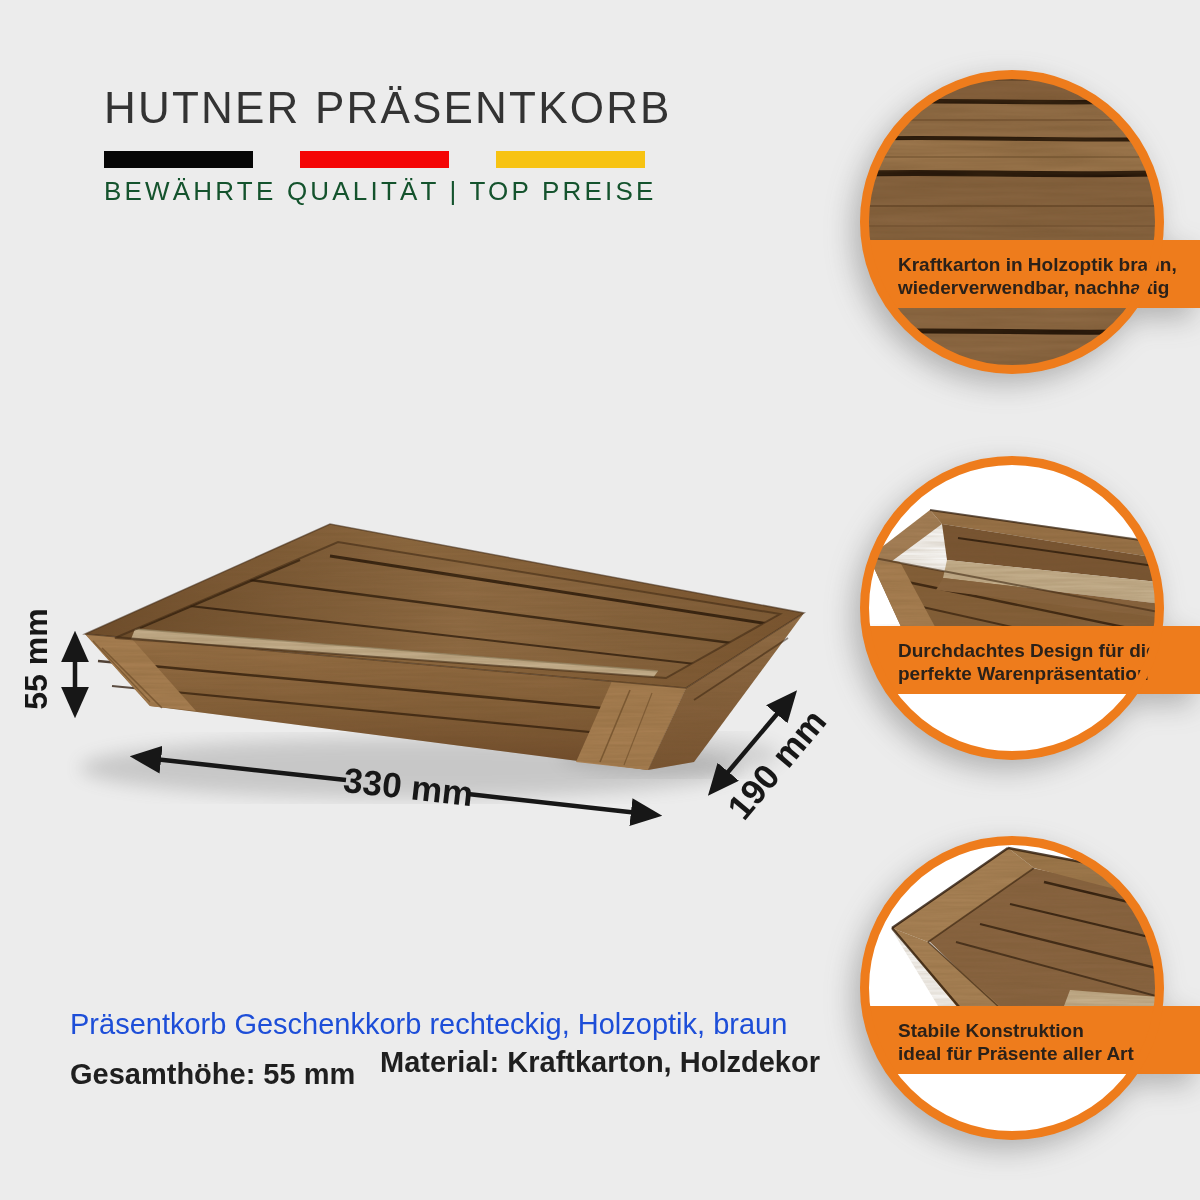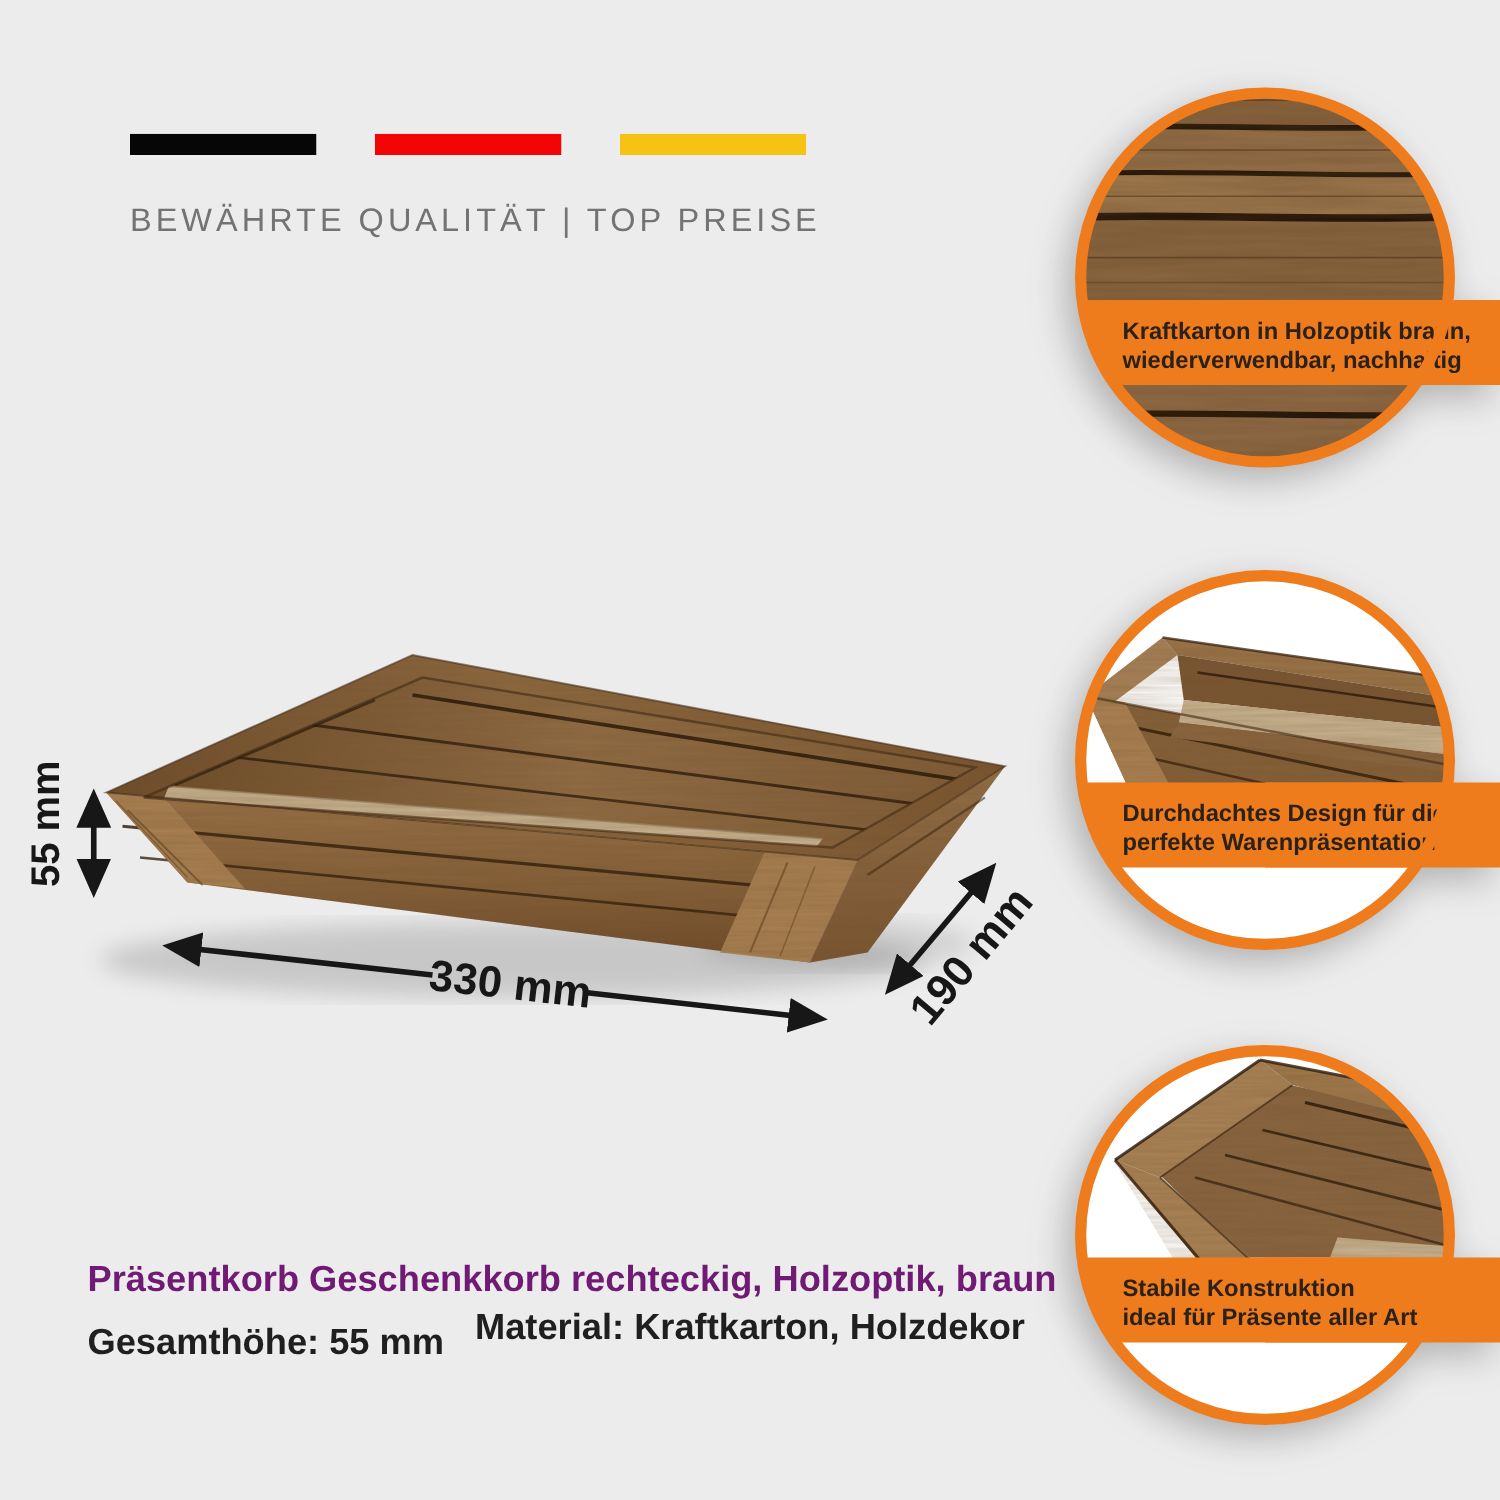--- a/index.html
+++ b/index.html
@@ -12,51 +12,52 @@
   .stage{position:absolute;inset:0;width:1200px;height:1200px;background:#ececec;}
 
   
   .logo{position:absolute;left:104px;top:86px;width:541px;}
   .logo-title{
     margin:0;font-size:44px;font-weight:400;line-height:1.0;
     letter-spacing:2.2px;color:#333333;white-space:nowrap;
   }
   .stripes{display:block;margin-top:21px;}
   .tagline{
-    margin:39px 0 0 0;font-size:26px;font-weight:400;line-height:1.05;
-    letter-spacing:3.2px;color:#737373;white-space:nowrap;
+    margin:10px 0 0 0;font-size:26px;font-weight:400;line-height:1.05;
+    letter-spacing:3.2px;color:#14532d;white-space:nowrap;
   }
 
   
   .diagram{position:absolute;left:0;top:480px;}
 
   
   .callout{position:absolute;left:848px;filter:drop-shadow(-7px 10px 14px rgba(70,70,70,.35));}
   .callout.c1{top:60px;}
   .callout.c2{top:446px;}
   .callout.c3{top:826px;}
   .callout text{font-family:"Liberation Sans", sans-serif;font-weight:700;font-size:19px;fill:#2b2119;}
 
   
   .footer-title{
     position:absolute;left:70px;top:1008px;
-    font-size:29px;font-weight:700;color:#701a75;white-space:nowrap;
+    font-size:29px;font-weight:400;color:#1d4ed8;white-space:nowrap;
   }
   .footer-specs{position:absolute;left:70px;top:1046px;width:760px;font-size:29px;font-weight:700;color:#1f1f1f;}
   .spec-height{position:absolute;left:0;top:12px;white-space:nowrap;}
   .spec-material{position:absolute;left:310px;top:0;white-space:nowrap;}
 
   .dim-label{font-family:"Liberation Sans", sans-serif;font-weight:700;fill:#171717;}
 </style>
 </head>
 <body>
 
 <div class="stage">
 
   <div class="logo">
+    <h1 class="logo-title">HUTNER PRÄSENTKORB</h1>
     <svg class="stripes" width="541" height="17">
       <rect x="0" y="0" width="149" height="17" fill="#060606"></rect>
       <rect x="196" y="0" width="149" height="17" fill="#f40505"></rect>
       <rect x="392" y="0" width="149" height="17" fill="#f7c312"></rect>
     </svg>
     <p class="tagline">BEWÄHRTE QUALITÄT | TOP PREISE</p>
   </div>
 
   <svg class="diagram" width="880" height="390" viewBox="0 480 880 390">
     <defs>

